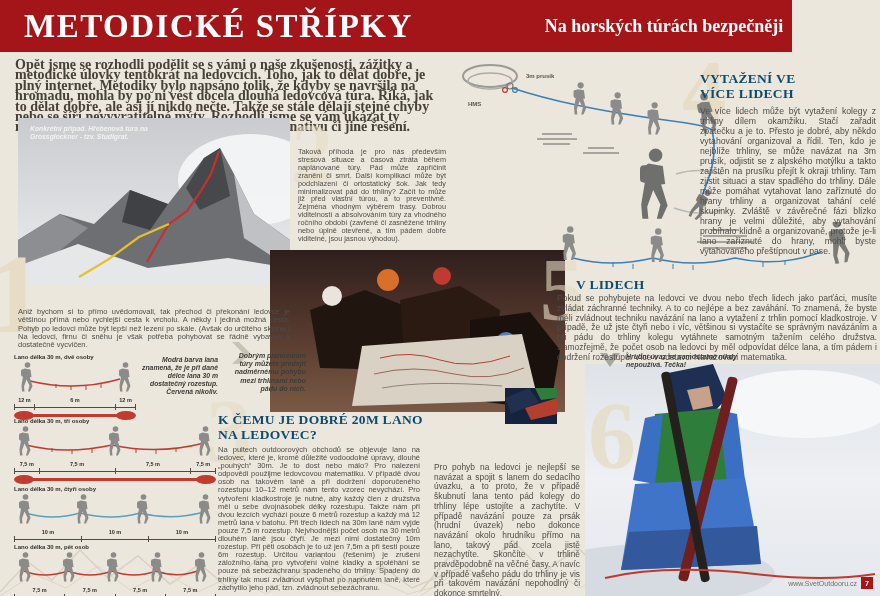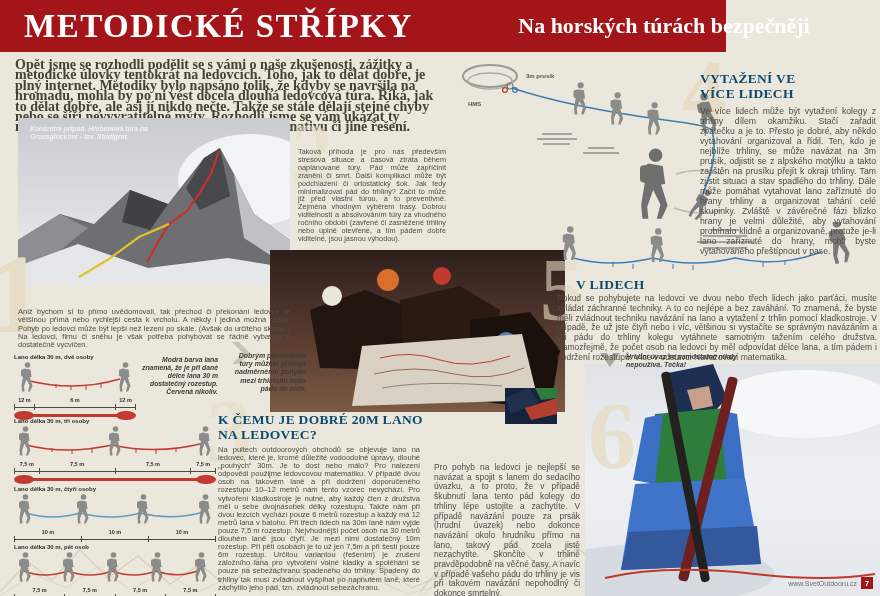--- a/index.html
+++ b/index.html
@@ -3,29 +3,29 @@
 <meta charset="utf-8">
 <style>
   * { margin:0; padding:0; box-sizing:border-box; }
   html,body { background:#888; }
   .page {
     position:relative; width:880px; height:596px; margin:0 auto;
     background:#ece7dc; overflow:hidden;
     font-family:"Liberation Sans", sans-serif; color:#4c4c48;
   }
   
-  .masthead { position:absolute; left:0; top:0; width:726px; height:52px; background:#a31518; }
+  .masthead { position:absolute; left:0; top:0; width:792px; height:52px; background:#a31518; }
   .masthead .title {
     position:absolute; left:24px; top:0; line-height:52px; white-space:nowrap;
     font-family:"Liberation Serif", serif; font-weight:bold; font-size:33px;
     color:#ffffff; letter-spacing:1.5px;
   }
   .masthead .subtitle {
     position:absolute; left:452px; top:0; width:424px; text-align:center; line-height:52px;
-    font-family:"Liberation Serif", serif; font-weight:bold; font-size:22px; color:#ffffff;
+    font-family:"Liberation Serif", serif; font-weight:bold; font-size:18px; color:#ffffff;
   }
   
   .intro {
     position:absolute; left:15px; top:60px; width:430px;
     font-family:"Liberation Serif", serif; font-weight:bold;
     font-size:14px; line-height:10.4px; color:#474138; text-align:left;
   }
   
   .photo { position:absolute; overflow:hidden; }
   .photo svg { display:block; }

